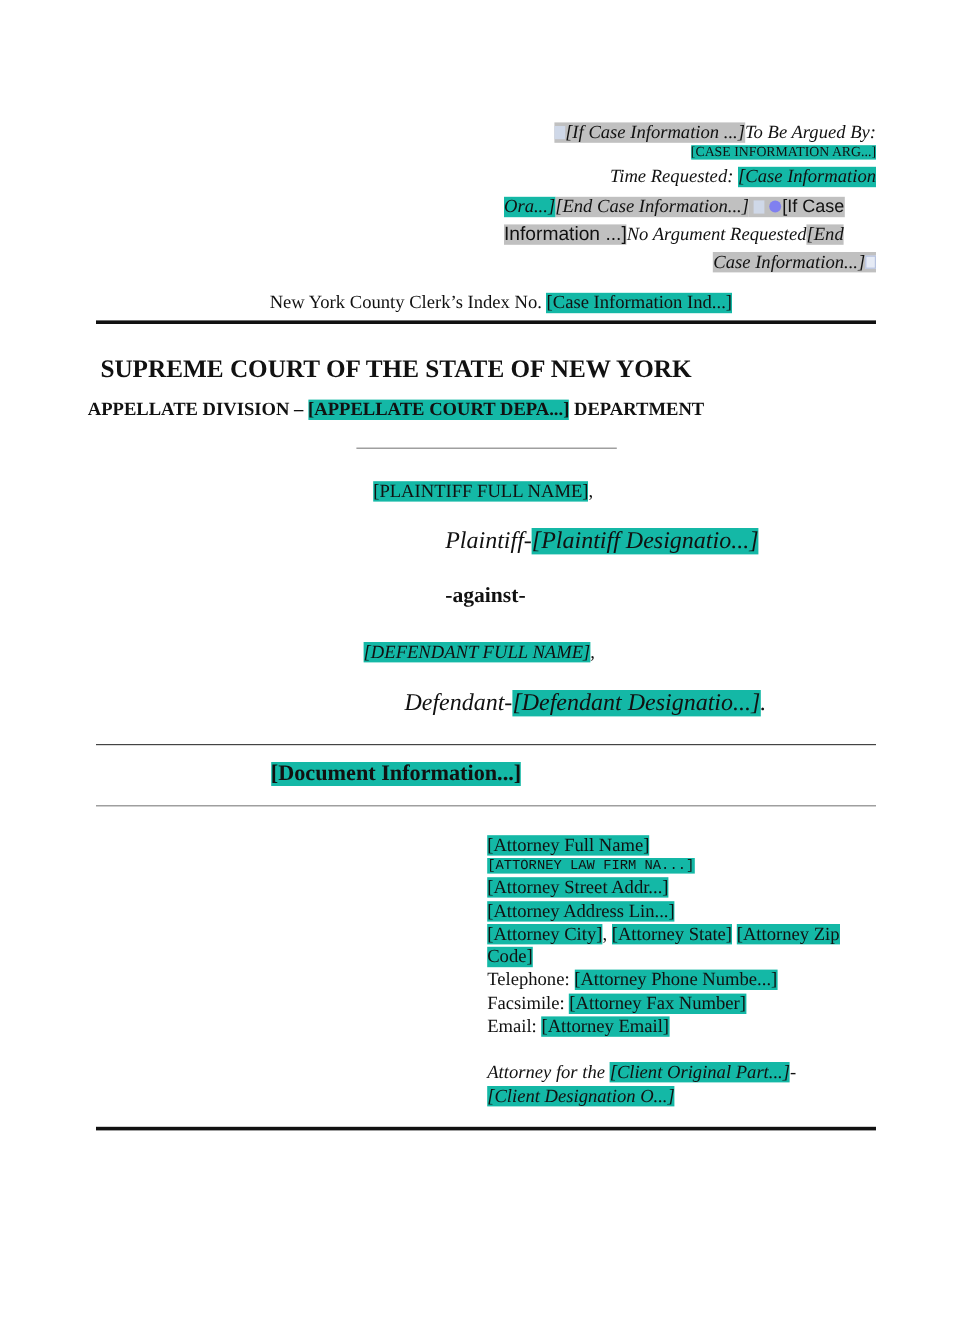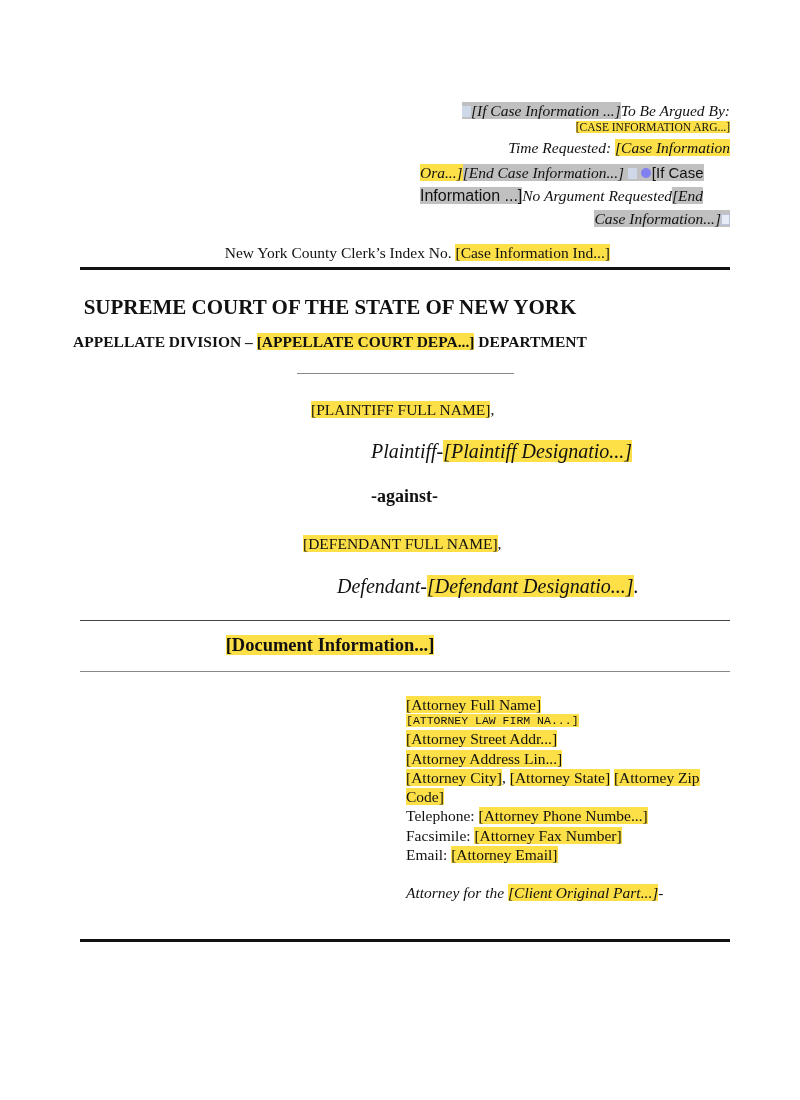--- a/index.html
+++ b/index.html
@@ -1,17 +1,17 @@
 <!DOCTYPE html>
 <html><head>
 <meta charset="utf-8">
 <style>
   html,body{margin:0;padding:0;background:#ffffff;}
   body{width:800px;height:1100px;position:relative;overflow:hidden;font-family:"Liberation Serif","DejaVu Serif",serif;color:#111;}
-  .hl{background:#fde047;}
+  .hl{background:#14b8a6;}
   .gr{background:#c0c0c0;}
   .it{font-style:italic;}
   .sans{font-family:"Liberation Sans","DejaVu Sans",sans-serif;font-style:normal;}
   .mark{display:inline-block;width:9px;height:11px;background:#cfd8e8;vertical-align:-1px;}
   .mark2{display:inline-block;width:9px;height:11px;border:1px solid #b8c4e0;background:#e6ebf5;vertical-align:-1px;box-sizing:border-box;}
   .dot{display:inline-block;width:10px;height:10px;border-radius:50%;background:#8080f0;vertical-align:0px;margin-right:1px;}
   .block{position:absolute;}
   .rule{position:absolute;left:80px;width:650px;}
   .center{position:absolute;left:0;width:660px;text-align:center;}
 </style>
@@ -50,21 +50,21 @@
 </div>
 <div class="block" style="left:297px;top:373px;width:217px;height:1px;background:#888;"></div>
 
 <div class="block" style="left:311px;top:401px;font-size:15.5px;">
   <span class="hl">[PLAINTIFF FULL NAME]</span><span>,</span>
 </div>
 <div class="block" style="left:371px;top:440px;font-size:20px;font-style:italic;">
   <span>Plaintiff-</span><span class="hl">[Plaintiff Designatio...]</span>
 </div>
 <div class="block" style="left:371px;top:486px;font-size:18px;font-weight:bold;">-against-</div>
-<div class="block" style="left:303px;top:535px;font-size:15.5px;">
+<div class="block" style="left:303px;top:535px;font-size:15.5px;font-style:italic;">
   <span class="hl">[DEFENDANT FULL NAME]</span><span>,</span>
 </div>
 <div class="block" style="left:337px;top:575px;font-size:20px;font-style:italic;">
   <span>Defendant-</span><span class="hl">[Defendant Designatio...]</span><span>.</span>
 </div>
 
 <div class="rule" style="top:620px;height:1px;background:#444;"></div>
 <div class="center" style="top:635px;font-size:18.5px;font-weight:bold;">
   <span class="hl">[Document Information...]</span>
 </div>
@@ -75,15 +75,16 @@
   <div style="line-height:12px;margin-bottom:2px;font-family:Liberation Mono, monospace;"><span class="hl" style="font-size:11.5px;">[ATTORNEY LAW FIRM NA...]</span></div>
   <div><span class="hl">[Attorney Street Addr...]</span></div>
   <div><span class="hl">[Attorney Address Lin...]</span></div>
   <div><span class="hl">[Attorney City]</span>, <span class="hl">[Attorney State]</span> <span class="hl">[Attorney Zip</span></div>
   <div><span class="hl">Code]</span></div>
   <div><span>Telephone: </span><span class="hl">[Attorney Phone Numbe...]</span></div>
   <div><span>Facsimile: </span><span class="hl">[Attorney Fax Number]</span></div>
   <div><span>Email: </span><span class="hl">[Attorney Email]</span></div>
   <div style="height:19px;"></div>
   <div class="it"><span>Attorney for the </span><span class="hl">[Client Original Part...]</span><span>-</span></div>
+  <div class="it"><span class="hl">[Client Designation O...]</span></div>
 </div>
 
 <div class="rule" style="top:939px;height:3px;background:#111;"></div>
 
 </body></html>

